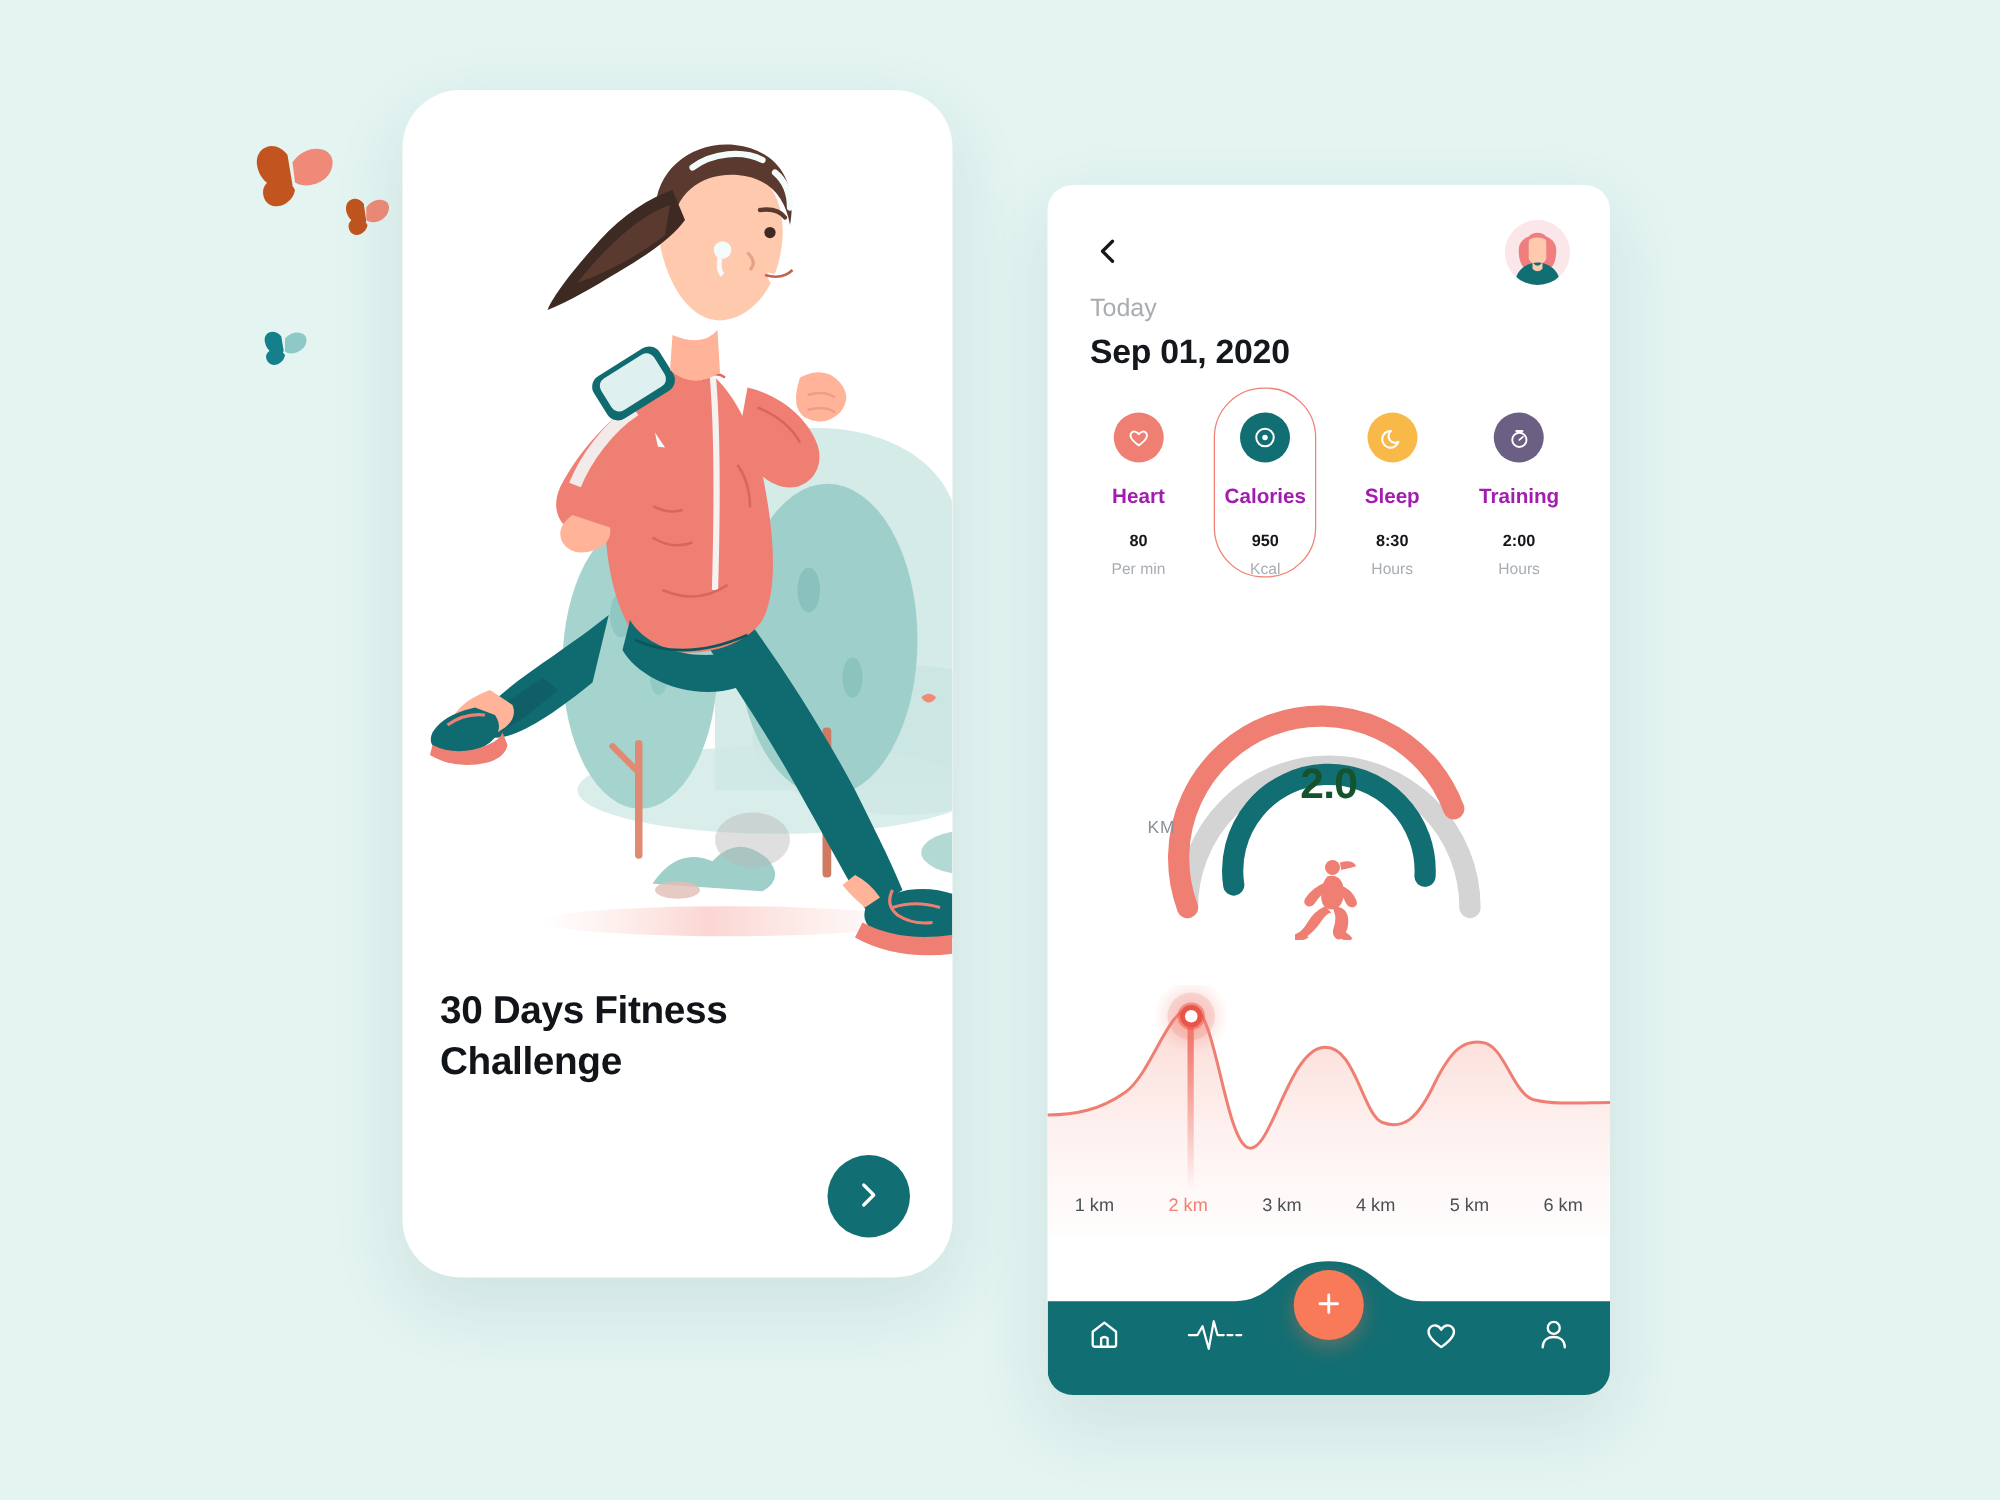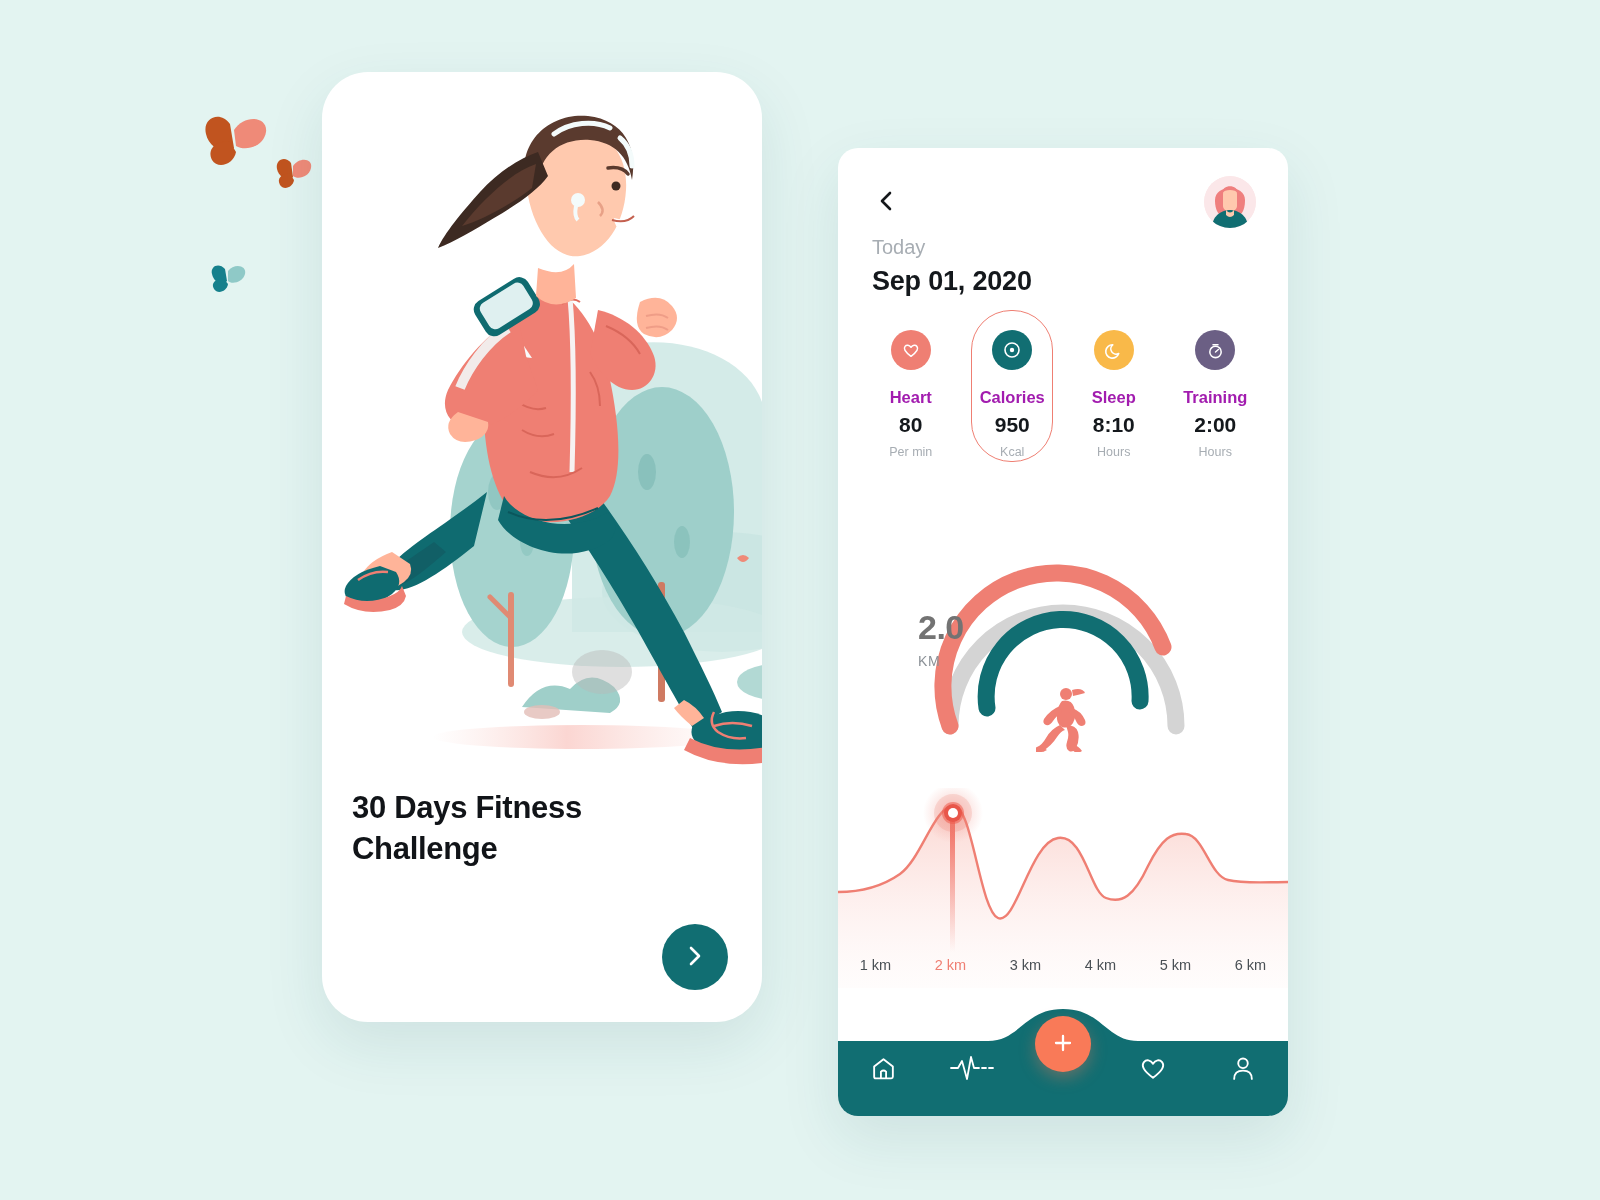--- a/index.html
+++ b/index.html
@@ -54,26 +54,26 @@
   
   .stats{position:absolute;left:22px;top:182px;width:406px;display:flex;}
   .stat{flex:1;display:flex;flex-direction:column;align-items:center;position:relative;cursor:pointer;}
   .stat .pill{
     position:absolute;left:50%;transform:translateX(-50%);top:-20px;
     width:80px;height:150px;border-radius:40px;border:1.6px solid #ef7f73;
     pointer-events:none;
   }
   .sicon{width:40px;height:40px;border-radius:50%;display:flex;align-items:center;justify-content:center;position:relative;z-index:2;}
   .slabel{margin-top:18px;font-size:16.5px;font-weight:700;color:#a21caf;position:relative;z-index:2;}
-  .svalue{margin-top:6px;font-size:21px;font-weight:700;color:#14181c;position:relative;z-index:2;}
+  .svalue{margin-top:18px;font-size:13px;font-weight:700;color:#14181c;position:relative;z-index:2;}
   .sunit{margin-top:8px;font-size:12.5px;color:#a7adb3;position:relative;z-index:2;}
 
   
   .gauge{position:absolute;left:50%;transform:translateX(-50%);top:360px;width:290px;height:280px;}
-  .gauge-val{position:absolute;left:0;right:0;top:100px;font-size:34px;font-weight:700;color:#737373;letter-spacing:-.5px;}
+  .gauge-val{position:absolute;left:0;right:0;top:100px;text-align:center;font-size:34px;font-weight:700;color:#14532d;letter-spacing:-.5px;}
   .gauge-unit{position:absolute;left:0;right:0;top:145px;text-align:left;font-size:14px;color:#8b9197;letter-spacing:.6px;}
   .gauge-runner{position:absolute;left:50%;transform:translateX(-50%);top:178px;}
 
   
   .chartwrap{position:absolute;left:0;top:640px;width:450px;height:200px;}
   .axis{position:absolute;left:0;top:800px;width:450px;height:34px;display:flex;align-items:center;}
   .tick{flex:1;text-align:center;font-size:14.5px;color:#4a5055;}
   .tick.active{color:#ef7f73;}
 
   
@@ -285,21 +285,21 @@
         <div class="sunit">Kcal</div>
       </div>
 
       <div class="stat">
         <div class="sicon" style="background:#f9b949">
           <svg width="19" height="19" viewBox="0 0 20 20">
             <path d="M15.5 13.2 A7 7 0 1 1 9.2 4 A5.6 5.6 0 0 0 15.5 13.2 Z" fill="none" stroke="#fff" stroke-width="1.7" stroke-linejoin="round"></path>
           </svg>
         </div>
         <div class="slabel">Sleep</div>
-        <div class="svalue">8:10</div>
+        <div class="svalue">8:30</div>
         <div class="sunit">Hours</div>
       </div>
 
       <div class="stat">
         <div class="sicon" style="background:#6b5f84">
           <svg width="19" height="19" viewBox="0 0 20 20">
             <circle cx="10" cy="11.5" r="6" fill="none" stroke="#fff" stroke-width="1.6"></circle>
             <path d="M10 11.5 L13 9" stroke="#fff" stroke-width="1.5" stroke-linecap="round"></path>
             <path d="M7.4 4 H12.6" stroke="#fff" stroke-width="1.6" stroke-linecap="round"></path>
           </svg>

